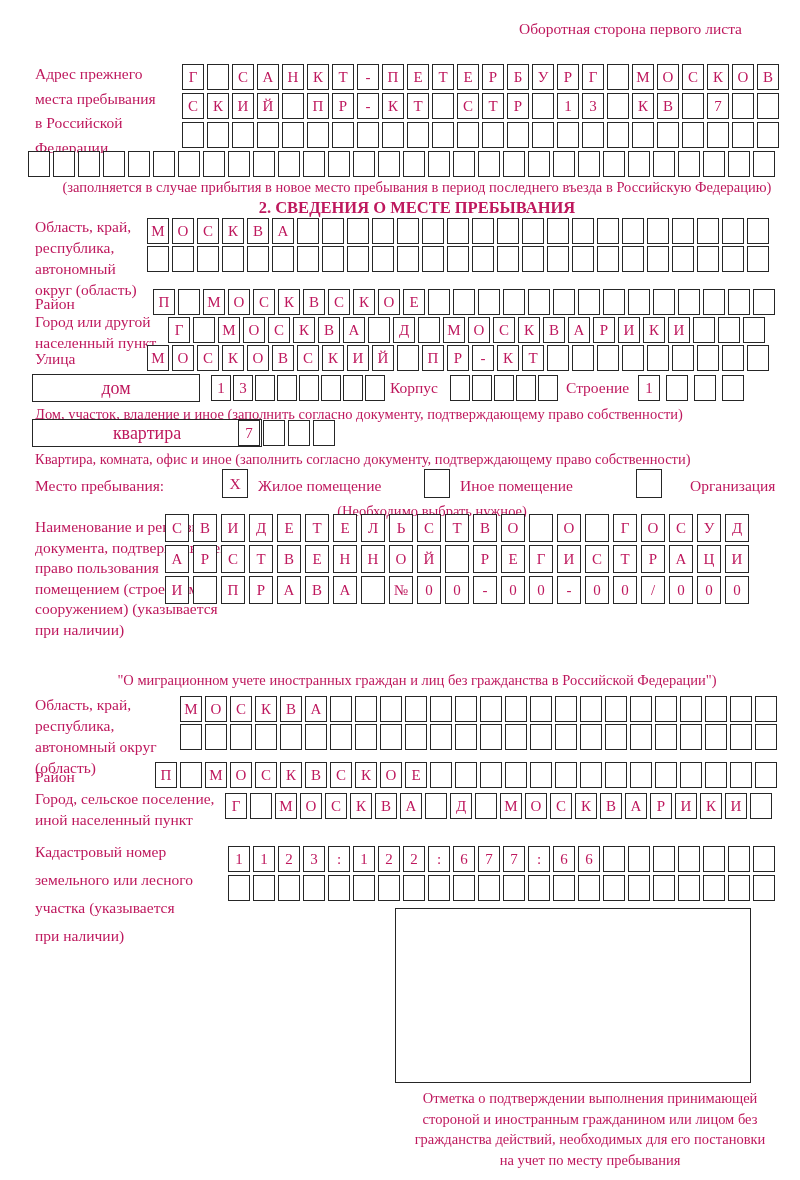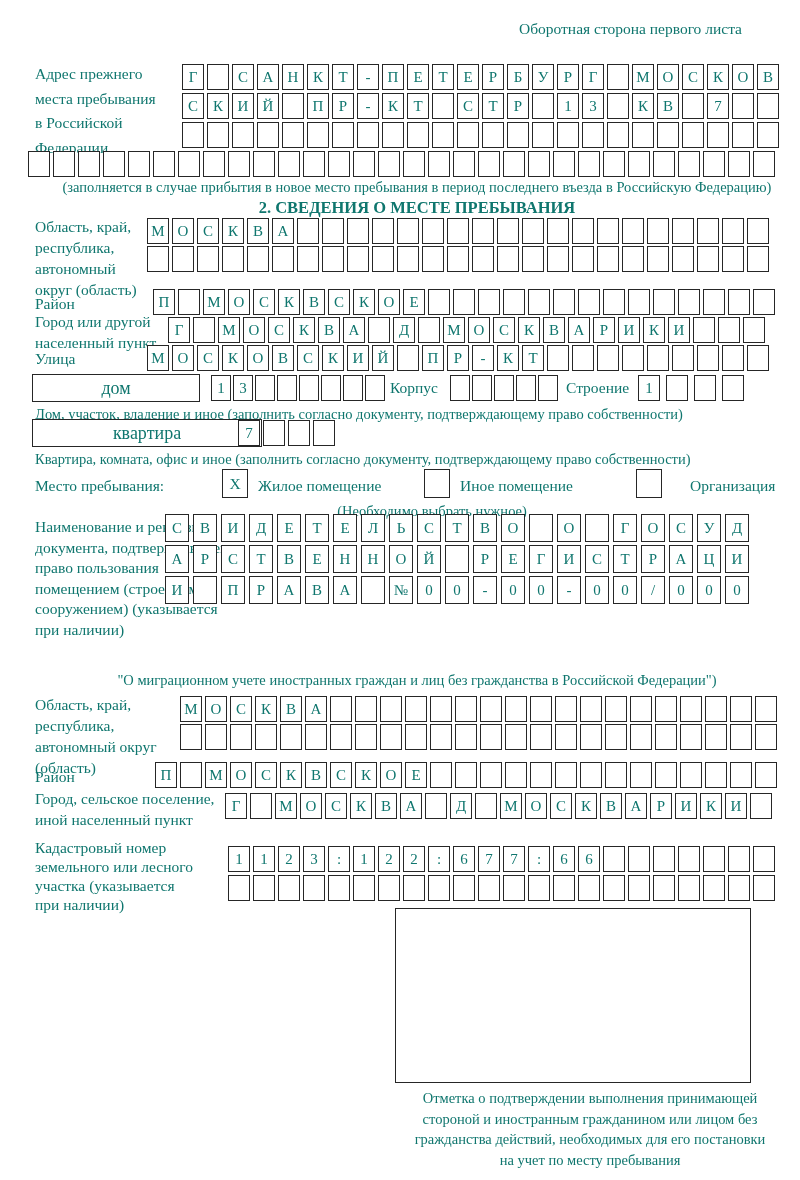--- a/index.html
+++ b/index.html
@@ -1,18 +1,18 @@
 <!DOCTYPE html>
 <html><head>
 <meta charset="utf-8">
 <style>
   html,body{margin:0;padding:0;background:#ffffff;}
   .page{
     position:relative;width:800px;height:1180px;background:#ffffff;overflow:hidden;
-    font-family:"Liberation Serif","DejaVu Serif",serif;color:#0f766e;
+    font-family:"Liberation Serif","DejaVu Serif",serif;color:#be185d;
   }
   .abs{position:absolute;}
   .label{font-size:15.5px;line-height:21px;white-space:pre-line;}
   .caption{font-size:14.5px;text-align:center;white-space:pre-line;padding-left:17px;}
   .bold{font-weight:bold;}
   .cellrow{position:absolute;display:flex;gap:3px;}
   .cell{
     box-sizing:border-box;flex:0 0 auto;width:22px;height:26px;
     border:1.6px solid #262626;background:#fff;
     display:flex;align-items:center;justify-content:center;
@@ -532,21 +532,21 @@
       <div class="cell">К</div>
       <div class="cell">В</div>
       <div class="cell">А</div>
       <div class="cell">Р</div>
       <div class="cell">И</div>
       <div class="cell">К</div>
       <div class="cell">И</div>
       <div class="cell"></div>
     </div>
 
-  <div class="abs label" style="left:35px;top:838px;width:190px;line-height:19px;">Кадастровый номер
+  <div class="abs label" style="left:35px;top:838px;width:190px;line-height:28px;">Кадастровый номер
 земельного или лесного
 участка (указывается
 при наличии)</div>
   <div class="cellrow" style="left:228px;top:846px;">
       <div class="cell">1</div>
       <div class="cell">1</div>
       <div class="cell">2</div>
       <div class="cell">3</div>
       <div class="cell">:</div>
       <div class="cell">1</div>

